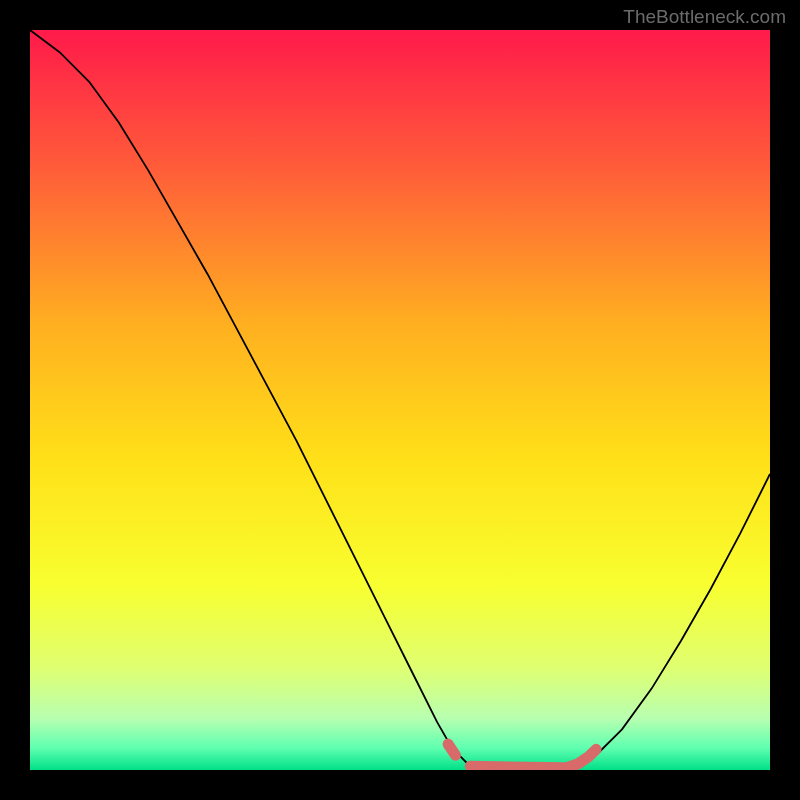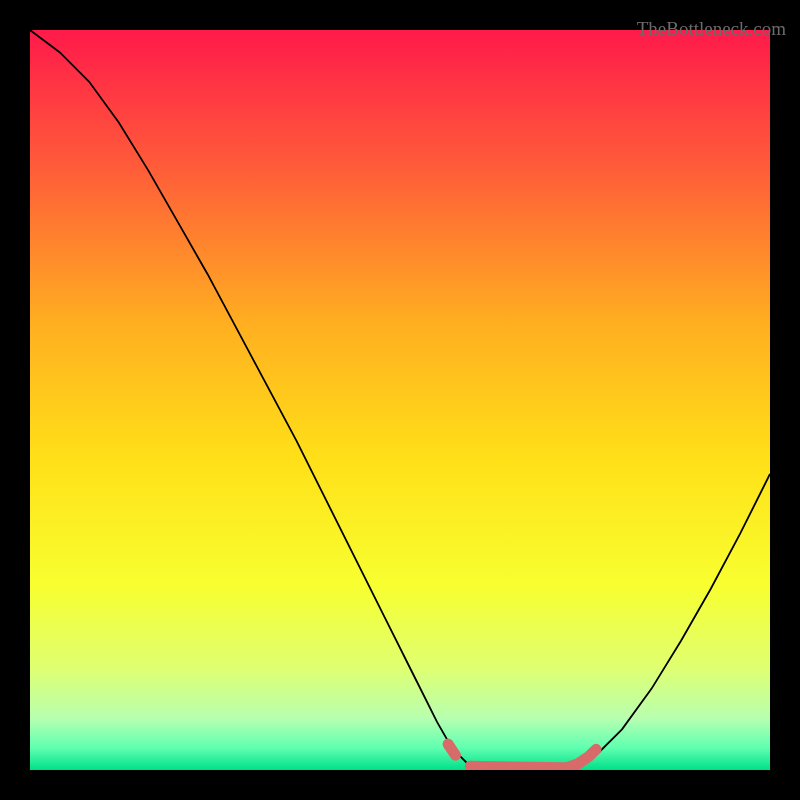--- a/index.html
+++ b/index.html
@@ -1,17 +1,17 @@
 <!DOCTYPE html>
 <html><head>
 <meta charset="utf-8">
 <style>
   * { margin: 0; padding: 0; box-sizing: border-box; }
   body { background: #000; width: 800px; height: 800px; position: relative; font-family: Arial, sans-serif; }
-  .watermark { position: absolute; top: 18px; right: 14px; color: #6b6b6b; font-size: 19px; font-weight: 500; z-index: 10; font-family: Liberation Serif, serif; }
+  .watermark { position: absolute; top: 6px; right: 14px; color: #6b6b6b; font-size: 19px; font-weight: 500; z-index: 10; }
   .plot-frame { position: absolute; top: 30px; left: 30px; width: 740px; height: 740px; background: #000; }
   svg { position: absolute; top: 0; left: 0; }
 </style>
 </head>
 <body>
 
 <div class="watermark">TheBottleneck.com</div>
 
 <div class="plot-frame">
   <svg width="740" height="740" viewBox="0 0 740 740">

